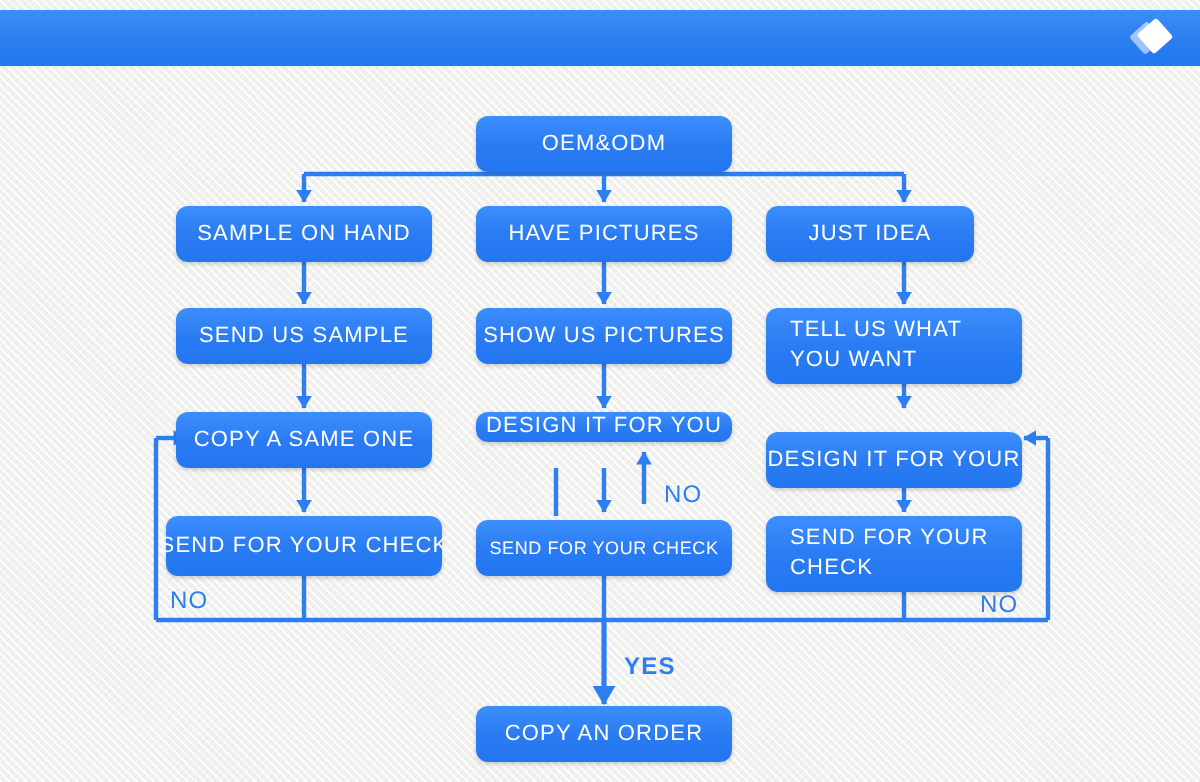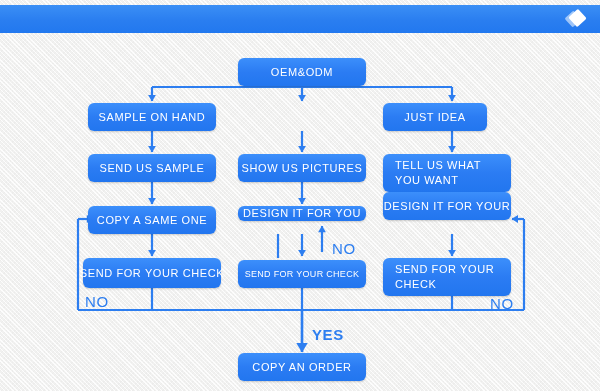--- a/index.html
+++ b/index.html
@@ -80,21 +80,21 @@
     justify-content: flex-start;
     text-align: left;
     padding-left: 12px;
   }
   .node.small { font-size: 9px; letter-spacing: 0.3px; }
 
   
   .edge-label {
     position: absolute;
     color: #2d7ef0;
-    font-size: 15px;
+    font-size: 12px;
     letter-spacing: 0.6px;
     white-space: nowrap;
   }
 </style>
 </head>
 <body>
 
 <div id="page">
 
   <div id="topbar">
@@ -165,20 +165,23 @@
   </svg>
 
   <div class="node" style="left:238px; top:41px; width:128px; height:28px;margin-top:17px;">
     <span>OEM&amp;ODM</span>
   </div>
 
   <div class="node" style="left:88px; top:103px; width:128px; height:28px;">
     <span>SAMPLE ON HAND</span>
   </div>
 
+  <div class="node" style="left:238px; top:103px; width:128px; height:28px;">
+    <span>HAVE PICTURES</span>
+  </div>
 
   <div class="node" style="left:383px; top:103px; width:104px; height:28px;">
     <span>JUST IDEA</span>
   </div>
 
   <div class="node" style="left:88px; top:154px; width:128px; height:28px;">
     <span>SEND US SAMPLE</span>
   </div>
 
   <div class="node wrap" style="left:383px; top:154px; width:128px; height:38px;">
@@ -190,21 +193,21 @@
   </div>
 
   <div class="node" style="left:88px; top:206px; width:128px; height:28px;">
     <span>COPY A SAME ONE</span>
   </div>
 
   <div class="node" style="left:238px; top:206px; width:128px; height:15px;">
     <span>DESIGN IT FOR YOU</span>
   </div>
 
-  <div class="node" style="left:383px; top:192px; width:128px; height:28px;">
+  <div class="node" style="left:383px; top:216px; width:128px; height:28px;">
     <span>DESIGN IT FOR YOUR</span>
   </div>
 
   <div class="node" style="left:83px; top:258px; width:138px; height:30px;">
     <span>SEND FOR YOUR CHECK</span>
   </div>
 
   <div class="node small" style="left:238px; top:260px; width:128px; height:28px;">
     <span>SEND FOR YOUR CHECK</span>
   </div>

